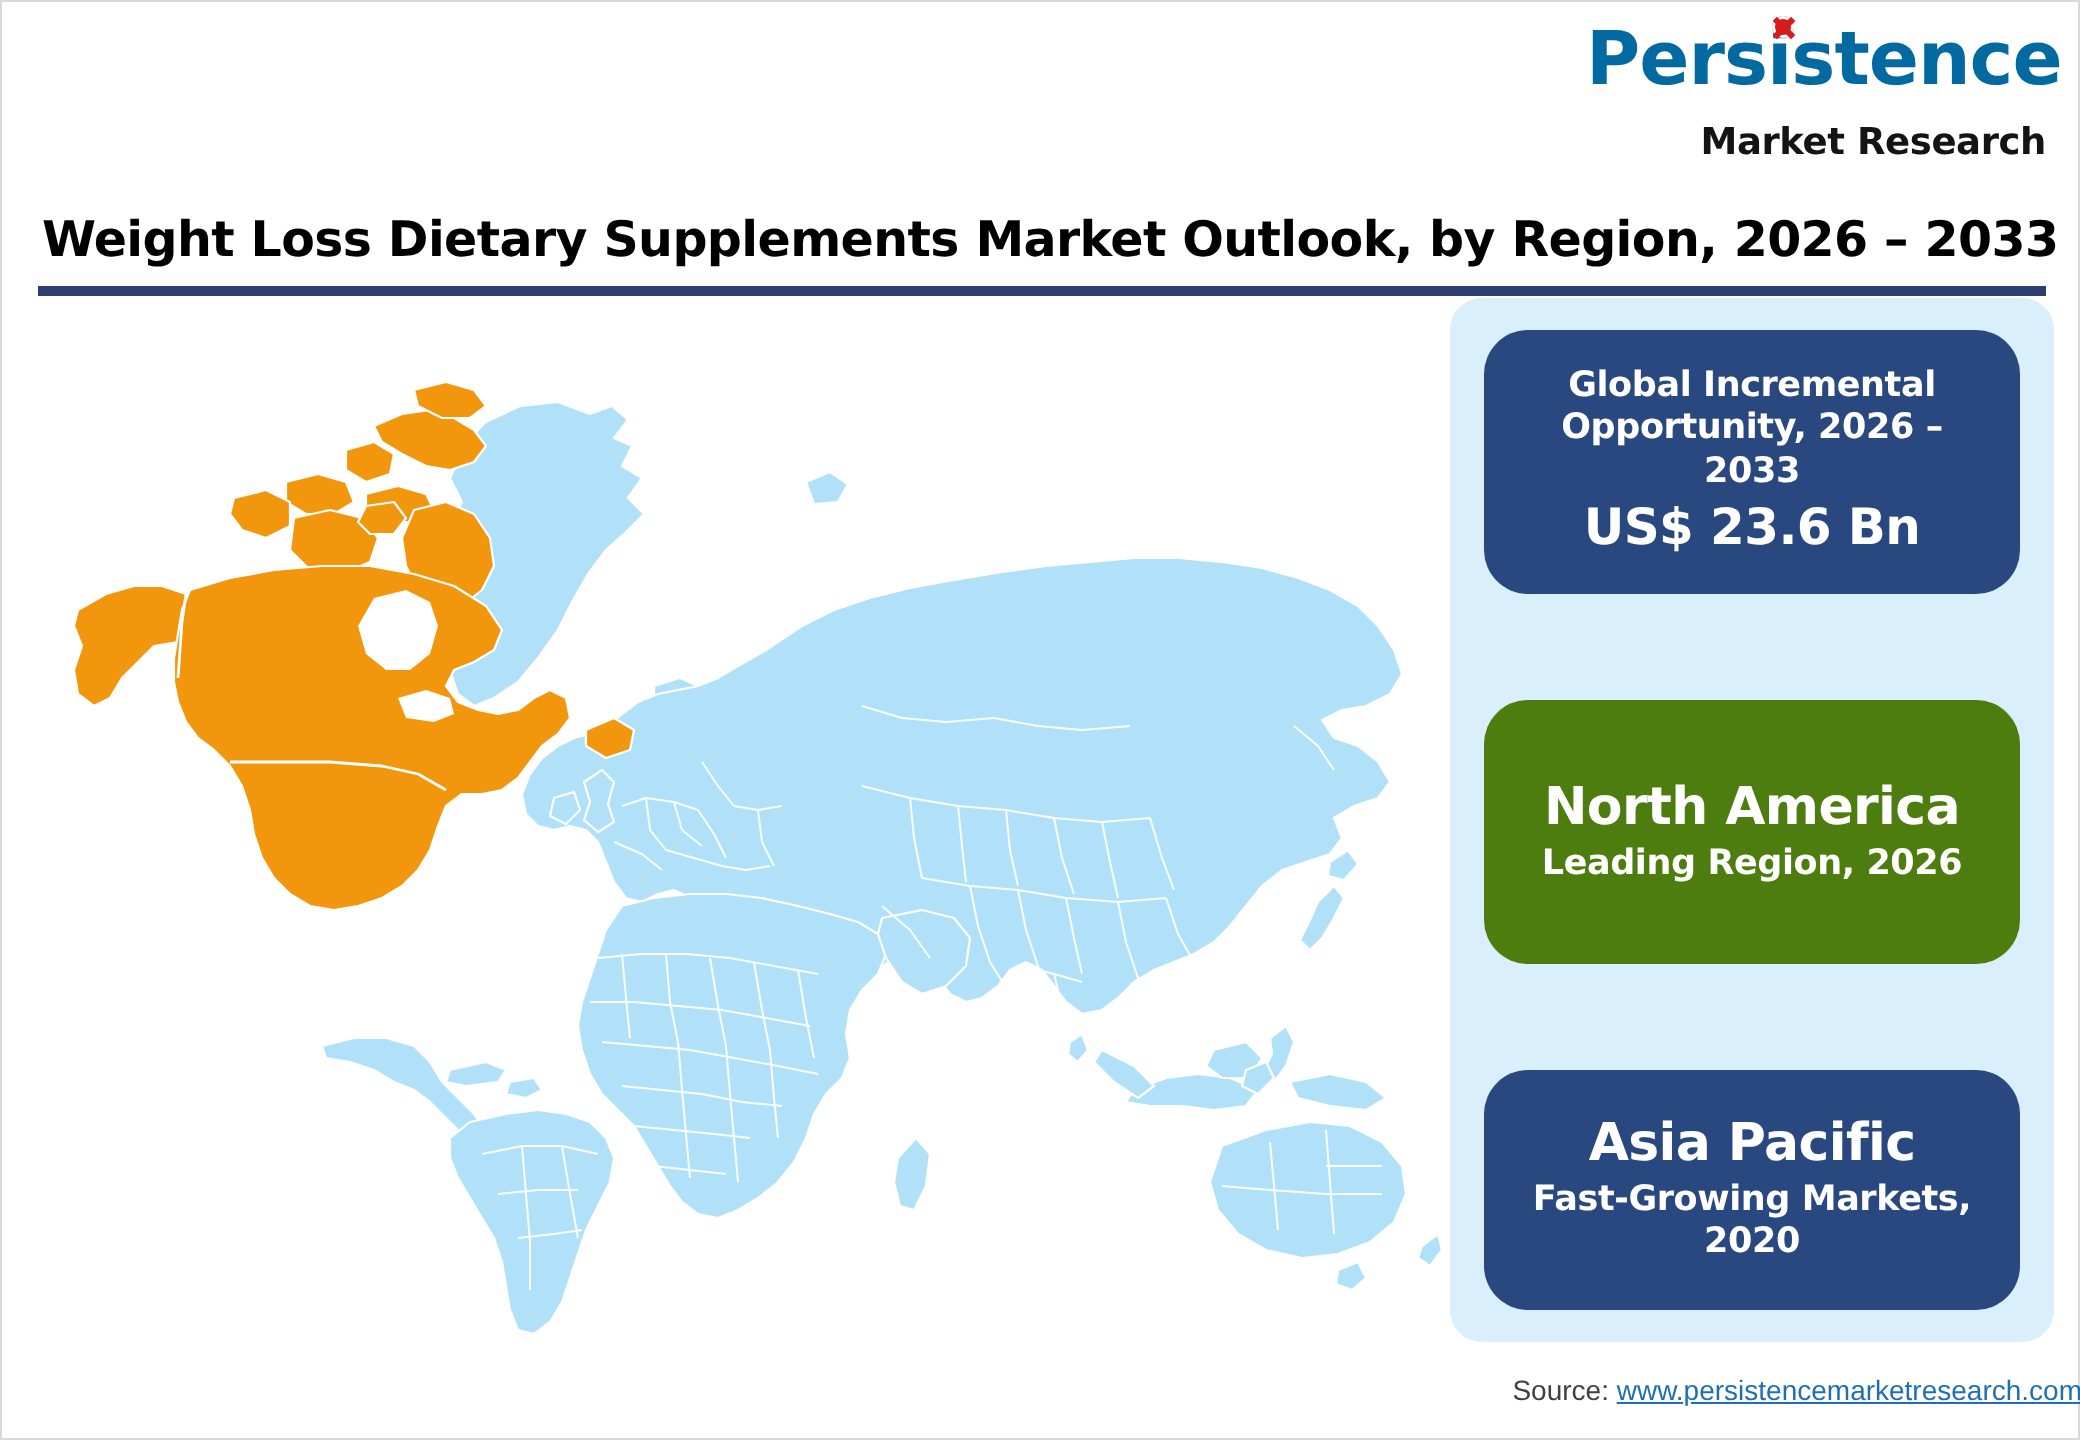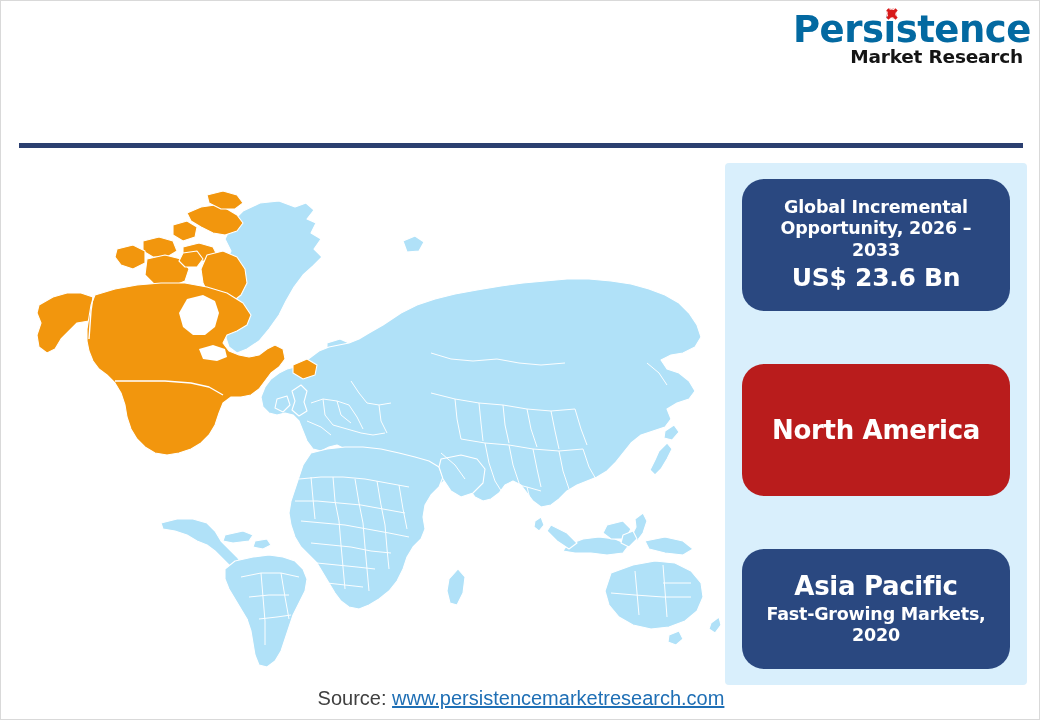--- a/index.html
+++ b/index.html
@@ -66,21 +66,21 @@
   .logo-star::after {
     transform: translate(-50%, -50%) rotate(-45deg);
   }
   .logo-sub {
     font-family: "DejaVu Sans", sans-serif;
     font-weight: bold;
     font-size: 18.5px;
     color: #141414;
     letter-spacing: -0.2px;
     line-height: 1;
-    margin-top: 0;
+    margin-top: 15px;
   }
 
   
   .title {
     position: absolute;
     left: 20px;
     top: 104px;
     width: 1000px;
     font-family: "DejaVu Sans", sans-serif;
     font-weight: bold;
@@ -105,25 +105,25 @@
     top: 152px;
     width: 710px;
     height: 520px;
   }
   .map-area svg { display: block; width: 100%; height: 100%; }
 
   
   .side-panel {
     position: absolute;
     left: 724px;
-    top: 162px;
+    top: 148px;
     width: 302px;
     height: 522px;
     background: #d9effc;
-    border-radius: 4px;
+    border-radius: 16px;
     box-sizing: border-box;
     padding: 16px 8px;
     display: flex;
     flex-direction: column;
     justify-content: space-between;
     align-items: center;
   }
 
   .card {
     width: 268px;
@@ -131,21 +131,21 @@
     box-sizing: border-box;
     display: flex;
     flex-direction: column;
     align-items: center;
     justify-content: center;
     text-align: center;
     color: #ffffff;
     padding: 10px 12px;
   }
   .card-navy { background: #2a4880; }
-  .card-orange { background: #b91c1c; }
+  .card-orange { background: #4d7c0f; }
 
   .card-1 { height: 132px; }
   .card-2 { height: 132px; }
   .card-3 { height: 120px; }
 
   .card-label {
     font-family: "DejaVu Sans", sans-serif;
     font-weight: bold;
     font-size: 17.5px;
     line-height: 1.22;
@@ -174,43 +174,44 @@
     letter-spacing: -0.2px;
     margin-top: 2px;
   }
 
   
   .footer {
     position: absolute;
     left: 0;
     top: 686px;
     width: 1040px;
-    text-align: center;
+    text-align: right;
     font-family: "Liberation Sans", sans-serif;
-    font-size: 20px;
+    font-size: 14px;
     color: #404040;
   }
   .footer a {
     color: #1f6fb5;
     text-decoration: underline;
   }
 </style>
 </head>
 <body>
 
 <div class="page">
 
   <div class="logo-block">
     <div class="logo-main">
       <span>Persistence</span>
       <span class="logo-star"></span>
     </div>
     <div class="logo-sub">Market Research</div>
   </div>
 
+  <div class="title">Weight Loss Dietary Supplements Market Outlook, by Region, 2026 – 2033</div>
   <div class="title-rule"></div>
 
   <div class="map-area">
     <svg viewBox="0 0 710 520" preserveAspectRatio="xMidYMid meet">
       <g stroke="#ffffff" stroke-width="1.1" stroke-linejoin="round">
 
         <g fill="#b0e1f8">
 
           <path d="M232,58 L249,50 L268,48 L284,54 L295,50 L303,57 L296,66 L305,70 L300,80 L310,86 L303,96 L311,104 L302,113 L292,122 L283,134 L275,148 L268,162 L258,176 L248,188 L236,196 L226,200 L218,194 L214,182 L221,170 L216,158 L222,146 L215,134 L220,122 L214,110 L220,98 L214,86 L220,74 L226,64 Z"></path>
           <path d="M316,190 L329,186 L338,190 L336,199 L326,203 L316,199 Z"></path>
@@ -380,20 +381,21 @@
 
   <div class="side-panel">
 
     <div class="card card-navy card-1">
       <div class="card-label">Global Incremental Opportunity, 2026 – 2033</div>
       <div class="card-value">US$ 23.6 Bn</div>
     </div>
 
     <div class="card card-orange card-2">
       <div class="card-headline">North America</div>
+      <div class="card-sub">Leading Region, 2026</div>
     </div>
 
     <div class="card card-navy card-3">
       <div class="card-headline">Asia Pacific</div>
       <div class="card-sub">Fast-Growing Markets, 2020</div>
     </div>
 
   </div>
 
   <div class="footer">

